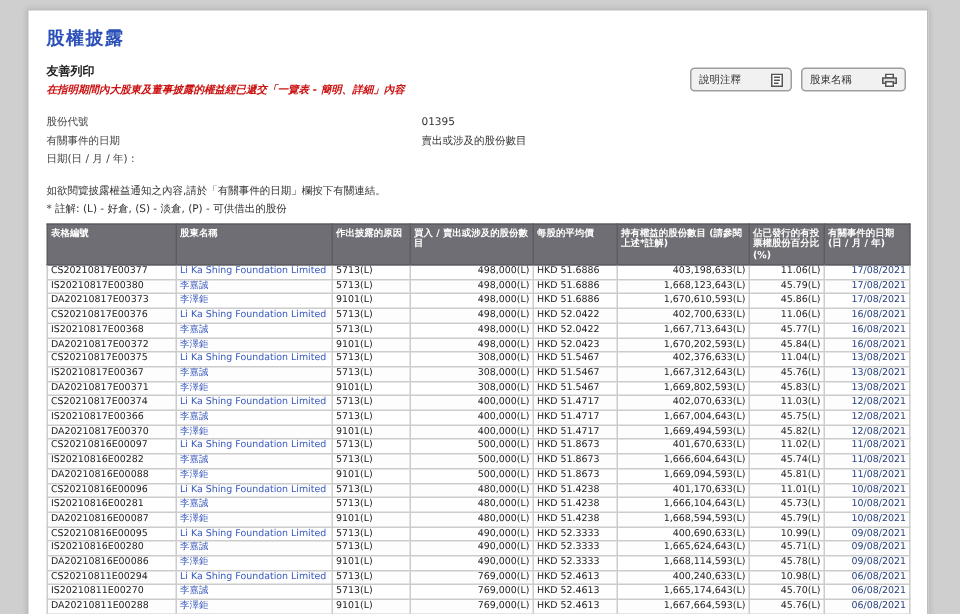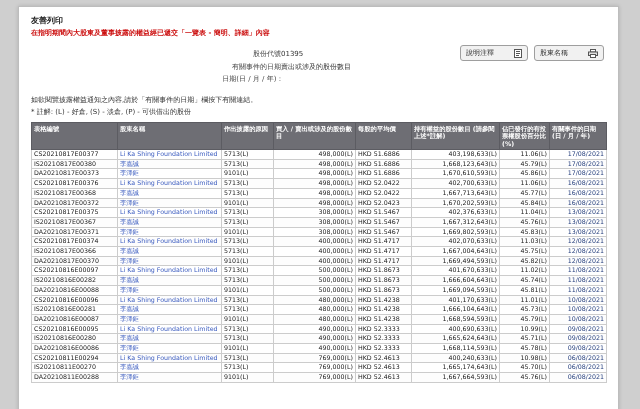--- a/index.html
+++ b/index.html
@@ -10,23 +10,23 @@
     -webkit-font-smoothing:antialiased;
   }
   .card{
     position:absolute;left:18px;top:6px;width:599px;height:500px;
     background:#ffffff;border:1px solid #bdbdbd;border-bottom:none;
     box-shadow:0 0 4px rgba(0,0,0,.15);
   }
   .inner{position:relative;padding:8px 12px 0 12px;}
   .page-title{color:#2b50b8;font-weight:bold;font-size:12px;letter-spacing:1px;margin:2px 0 8px 0;}
   .section-title{color:#222;font-weight:bold;font-size:8px;margin:0 0 2px 0;}
-  .red-note{color:#cc1111;font-size:7px;font-weight:bold;margin:0 0 10px 0;}
+  .red-note{color:#cc1111;font-size:7px;font-weight:bold;margin:0 0 10px 0;font-style:italic;}
   .info-row{font-size:7px;color:#444;line-height:12.5px;display:flex;}
-  .info-label{width:250px;flex:0 0 250px;text-align:right;}
+  .info-label{width:250px;flex:0 0 250px;}
   .info-value{color:#333;}
   .top-buttons{position:absolute;top:38px;right:14px;display:flex;gap:6px;}
   .btn{
     display:inline-flex;align-items:center;gap:20px;
     font-size:7px;color:#333;background:#f1f1f1;
     border:1px solid #9e9e9e;border-radius:3px;padding:2px 5px;cursor:pointer;
   }
   .btn svg{display:block;}
   .notice{font-size:7px;color:#333;margin:9px 0 2px 0;}
   .legend{font-size:7px;color:#333;margin:0 0 5px 0;}
@@ -43,20 +43,21 @@
   td.num{text-align:right;}
   td.link a, td a{color:#3a5bbf;text-decoration:none;}
   td.date a{color:#27407e;}
   tr:nth-child(even) td{background:#fdfdfd;}
 </style>
 </head>
 <body>
 
 <div class="card">
   <div class="inner">
+    <div class="page-title">股權披露</div>
 
     <div class="top-buttons">
       <span class="btn">
         <span>說明注釋</span>
         <span>
           <svg width="8" height="9" viewBox="0 0 8 9">
               <rect x="0.5" y="0.5" width="7" height="8" fill="#fff" stroke="#555"></rect>
               <line x1="2" y1="2.5" x2="6" y2="2.5" stroke="#555"></line>
               <line x1="2" y1="4.5" x2="6" y2="4.5" stroke="#555"></line>
               <line x1="2" y1="6.5" x2="5" y2="6.5" stroke="#555"></line>

